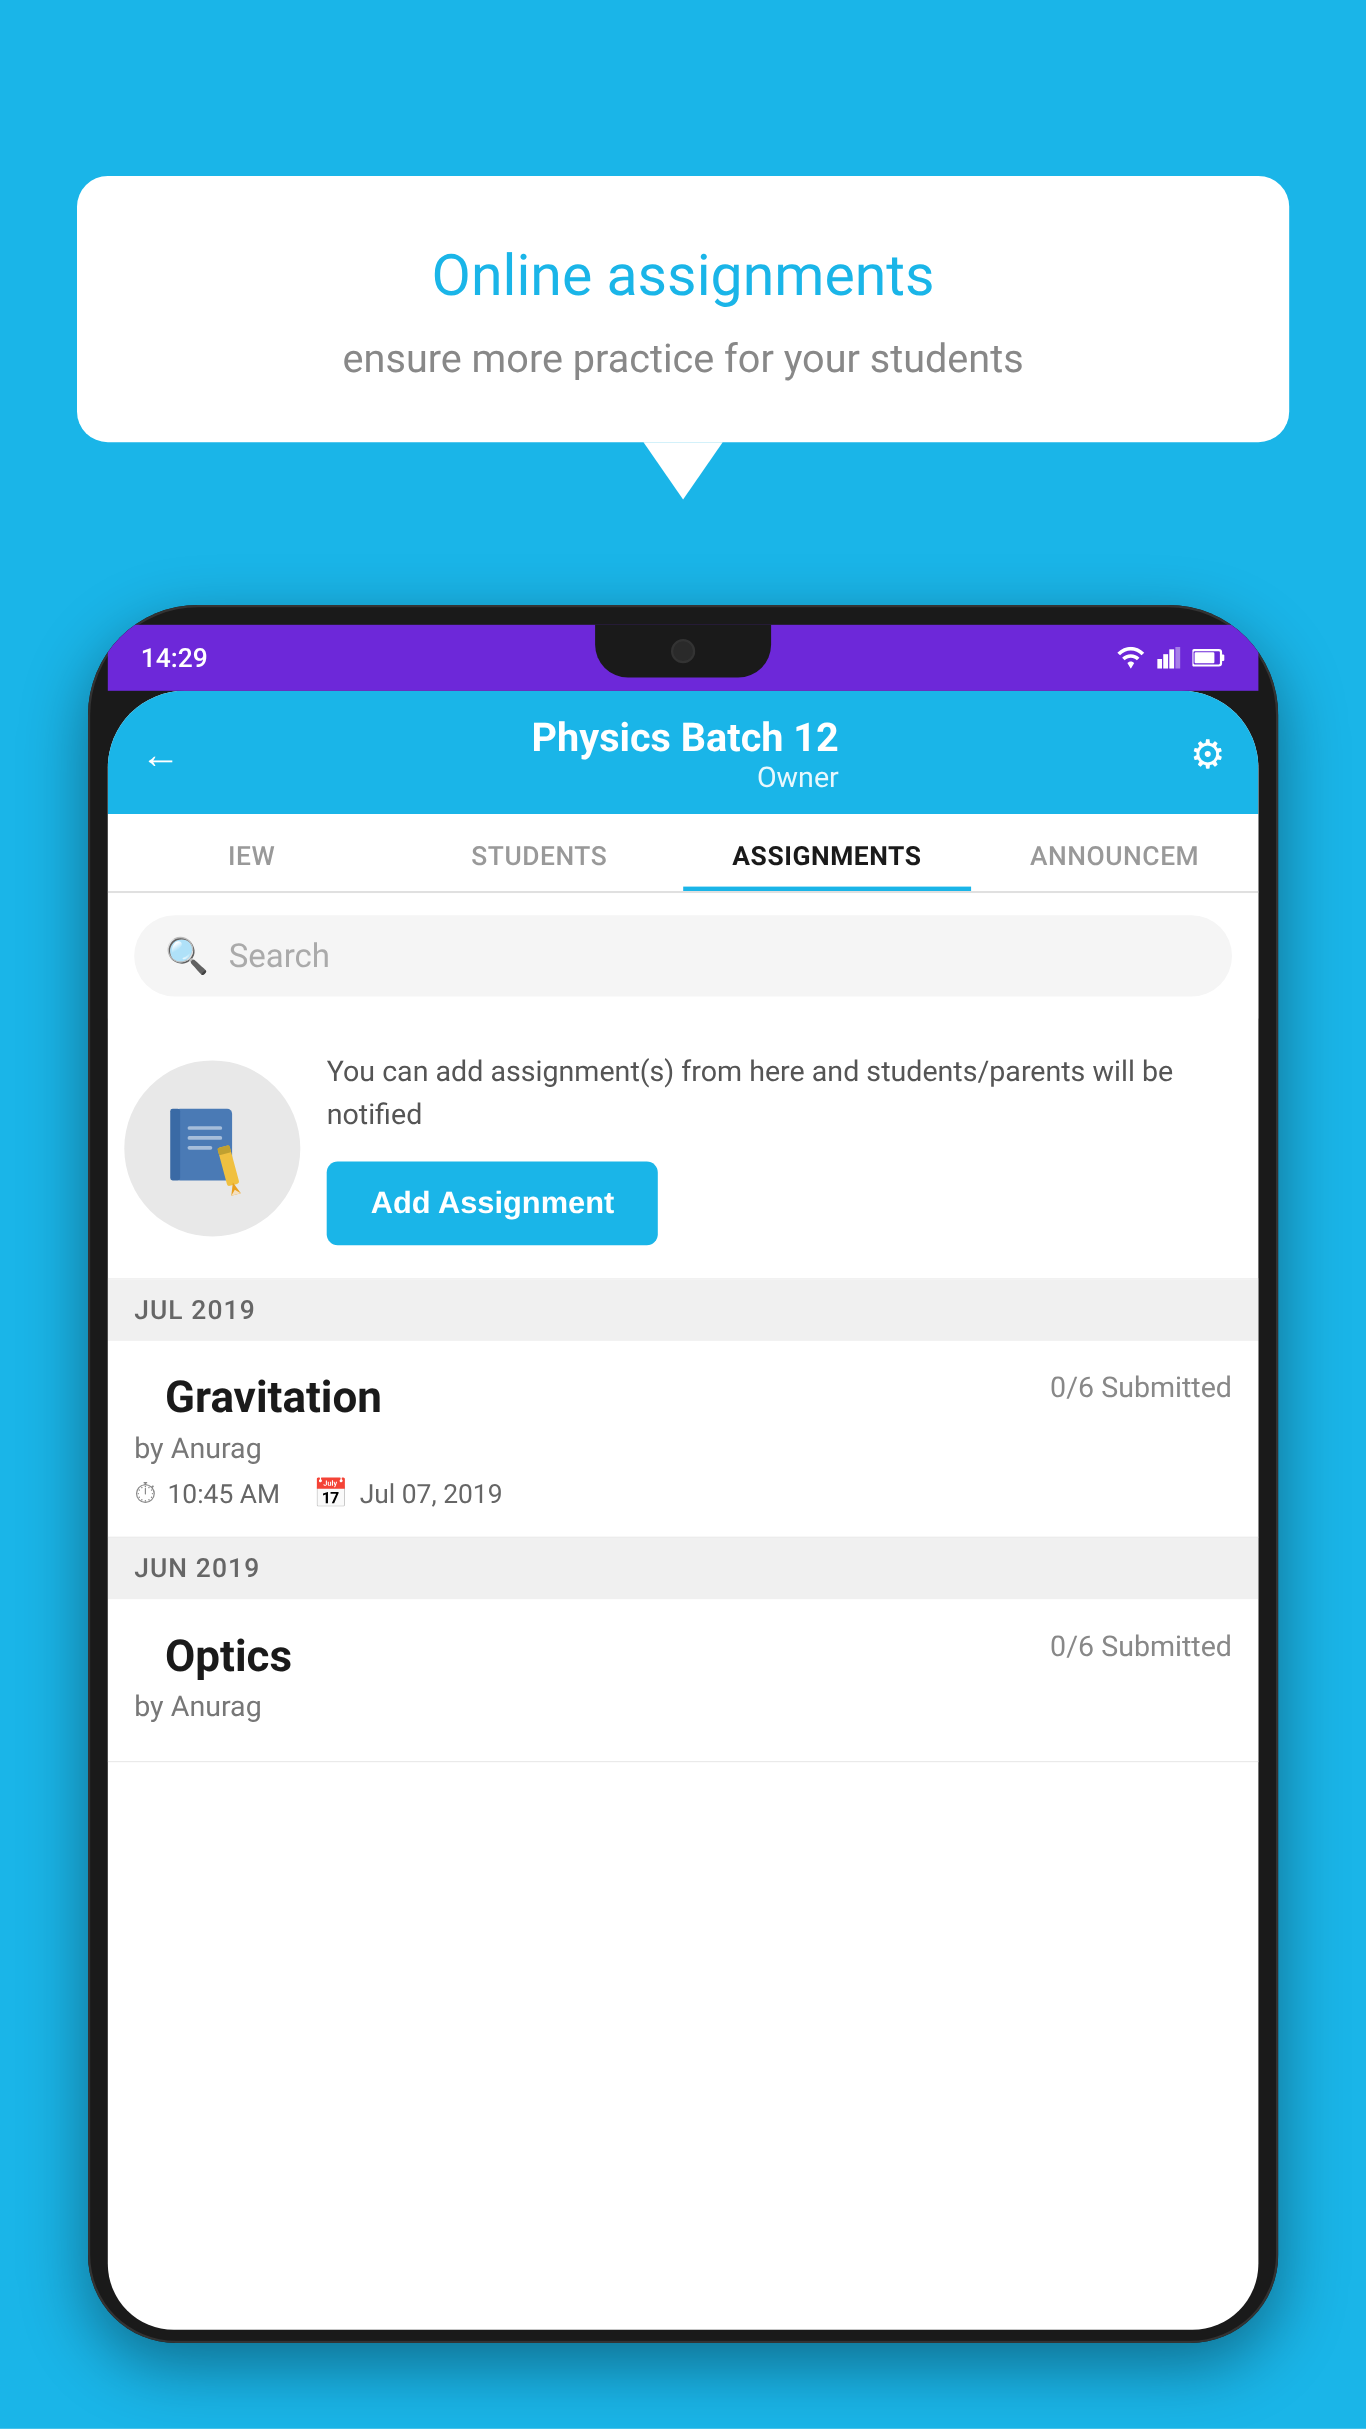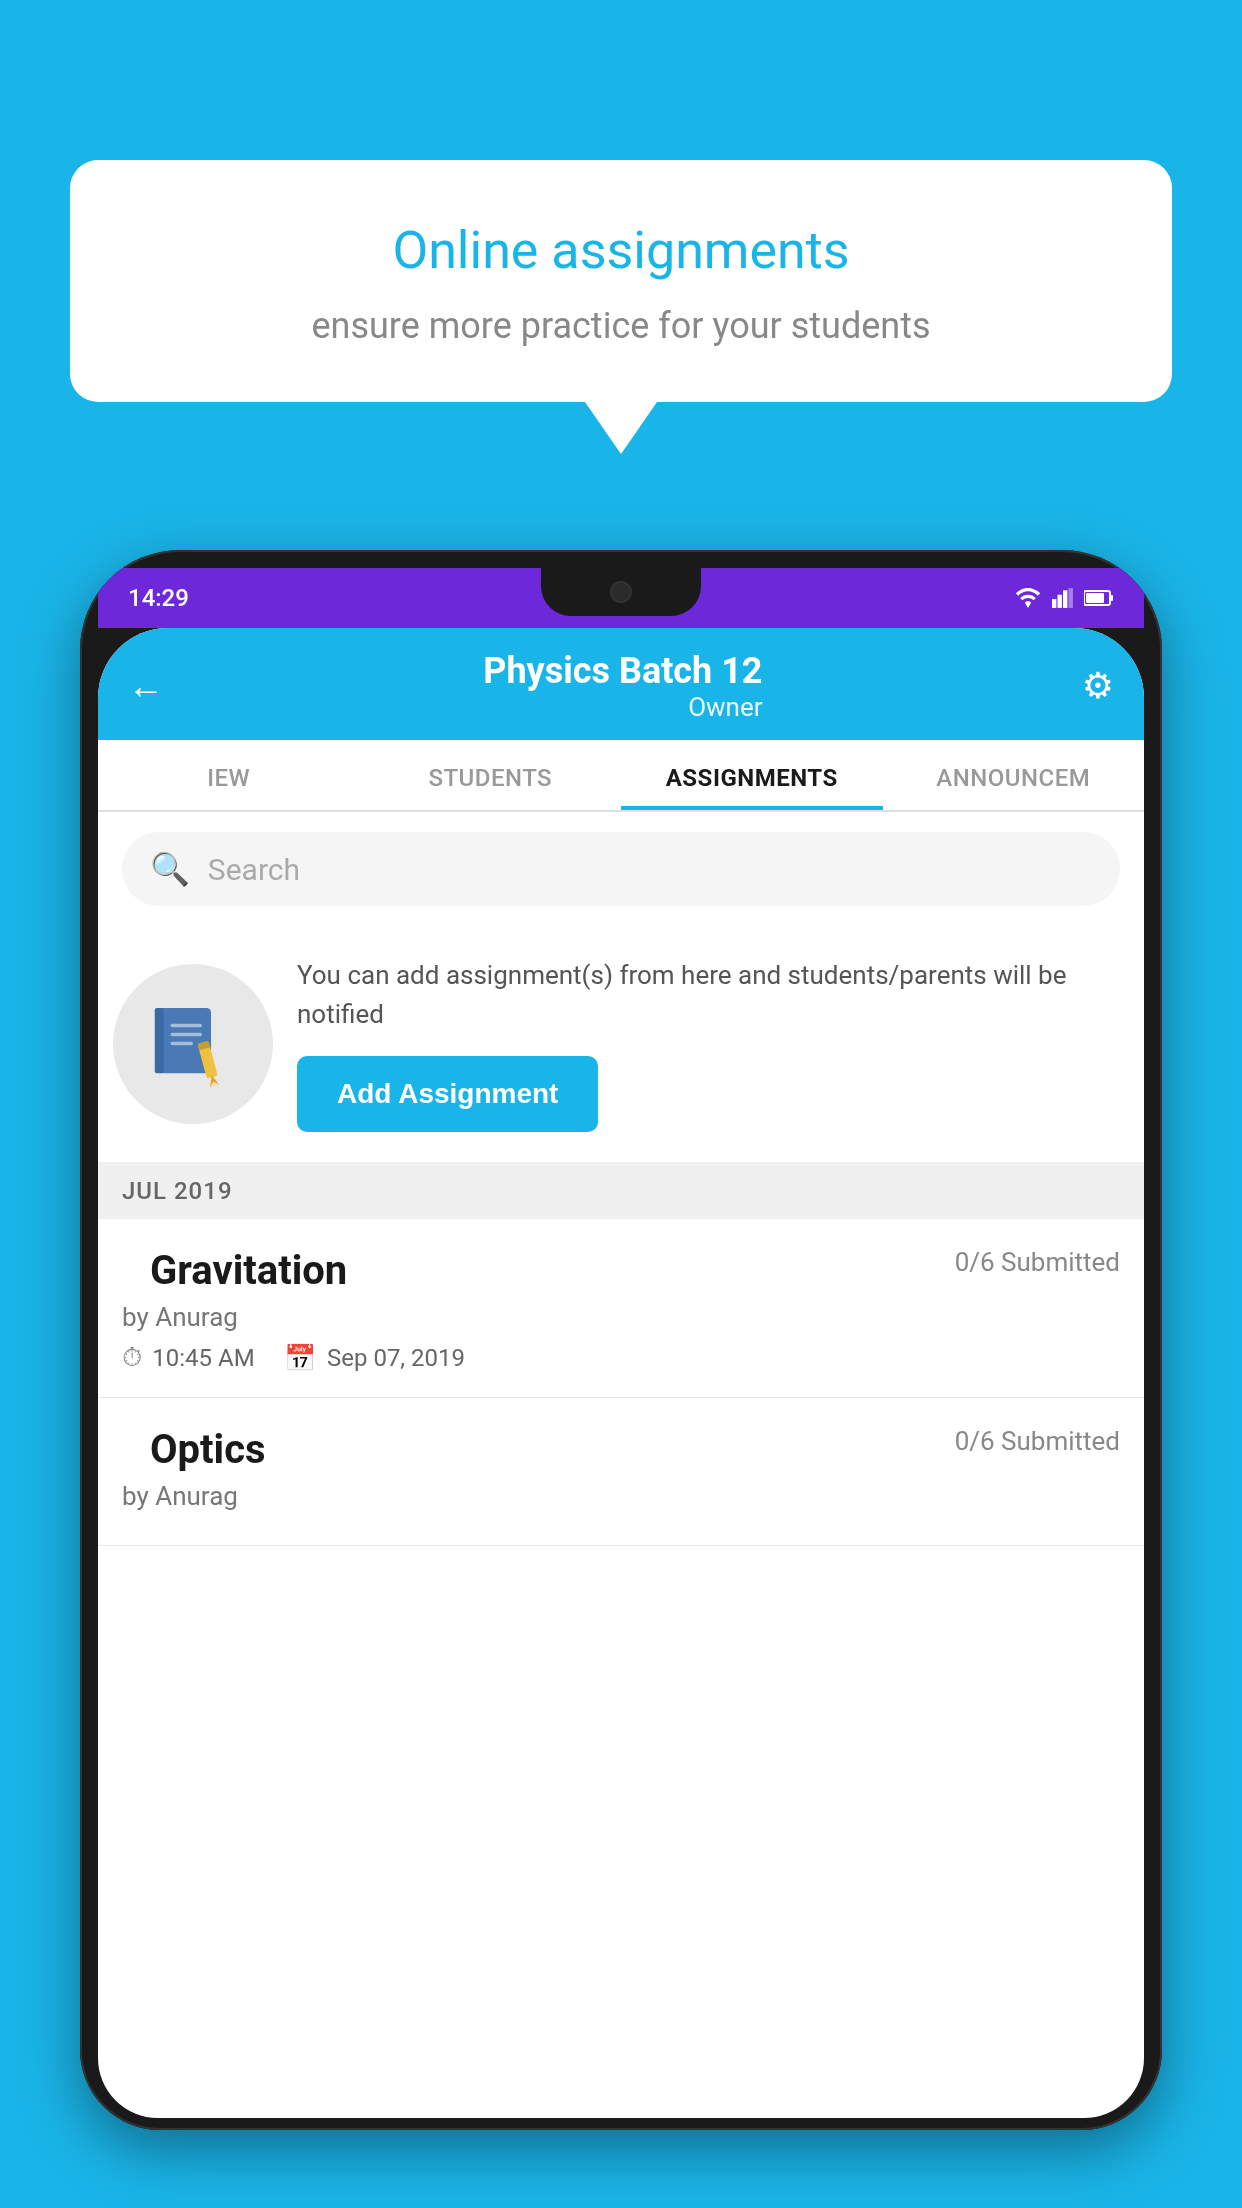--- a/index.html
+++ b/index.html
@@ -442,25 +442,26 @@
           <span class="assignment-submitted">0/6 Submitted</span>
         </div>
         <div class="assignment-author">by Anurag</div>
         <div class="assignment-meta">
           <div class="meta-item">
             <span class="meta-icon">⏱</span>
             <span>10:45 AM</span>
           </div>
           <div class="meta-item">
             <span class="meta-icon">📅</span>
-            <span>Sep 07, 2019</span>
+            <span>Jul 07, 2019</span>
           </div>
         </div>
       </div>
 
+      <div class="month-header">JUN 2019</div>
 
       <div class="assignment-item">
         <div class="assignment-top-row">
           <span class="assignment-title">Optics</span>
           <span class="assignment-submitted">0/6 Submitted</span>
         </div>
         <div class="assignment-author">by Anurag</div>
       </div>
 
     </div>

